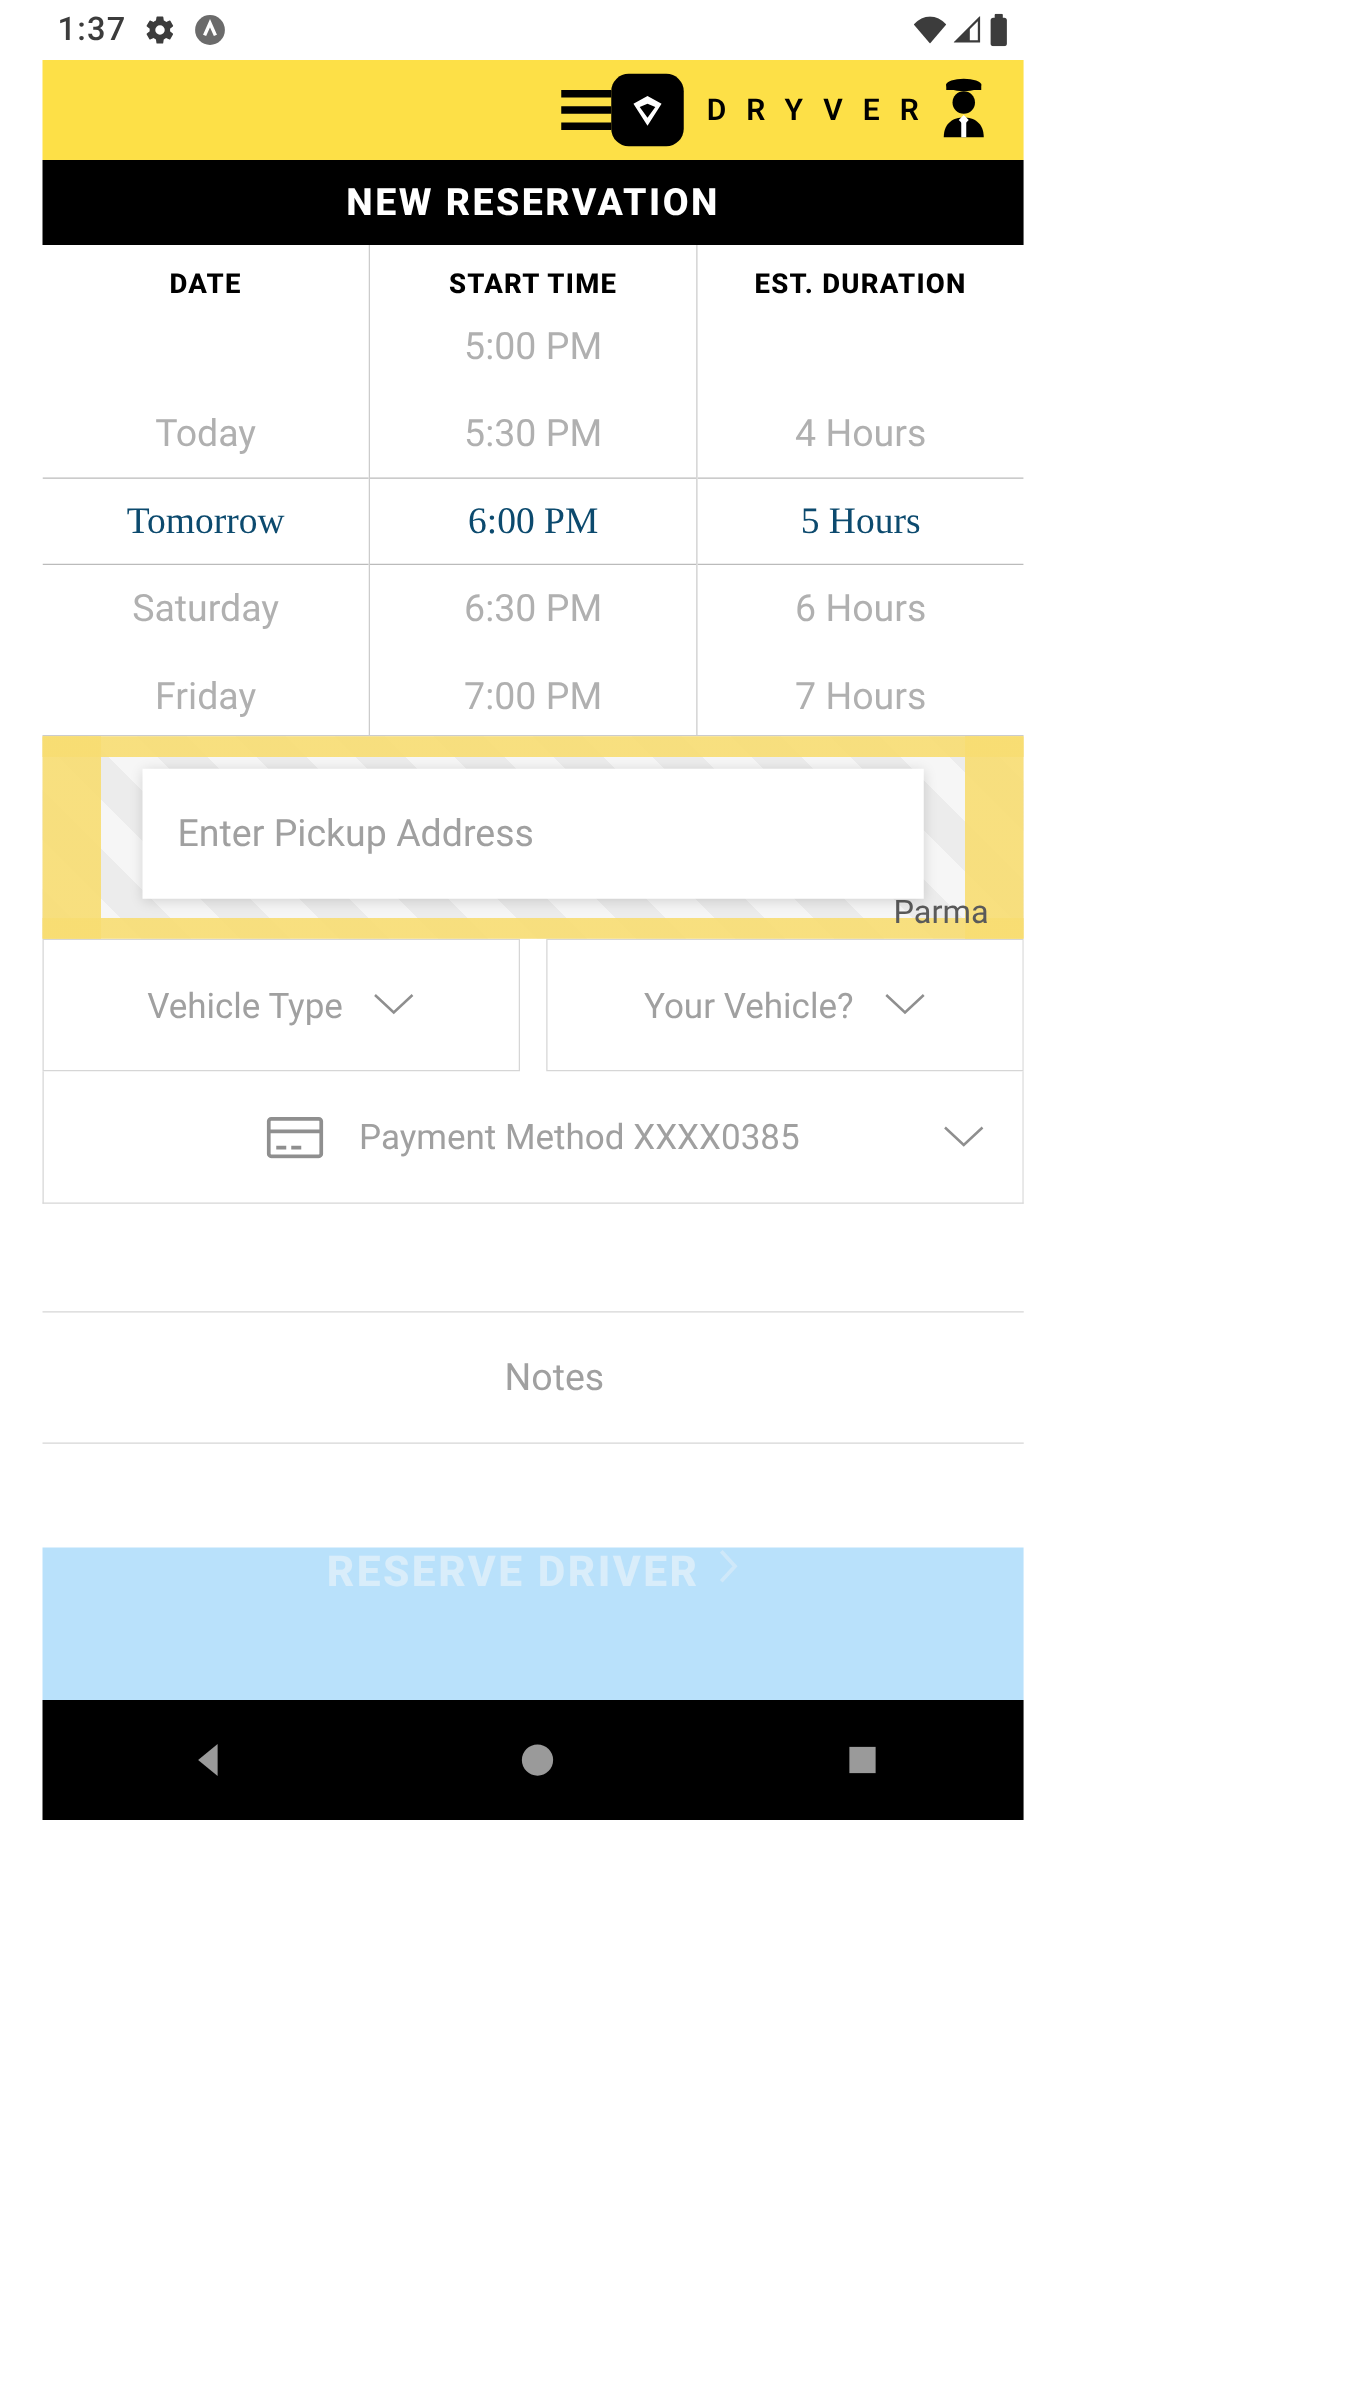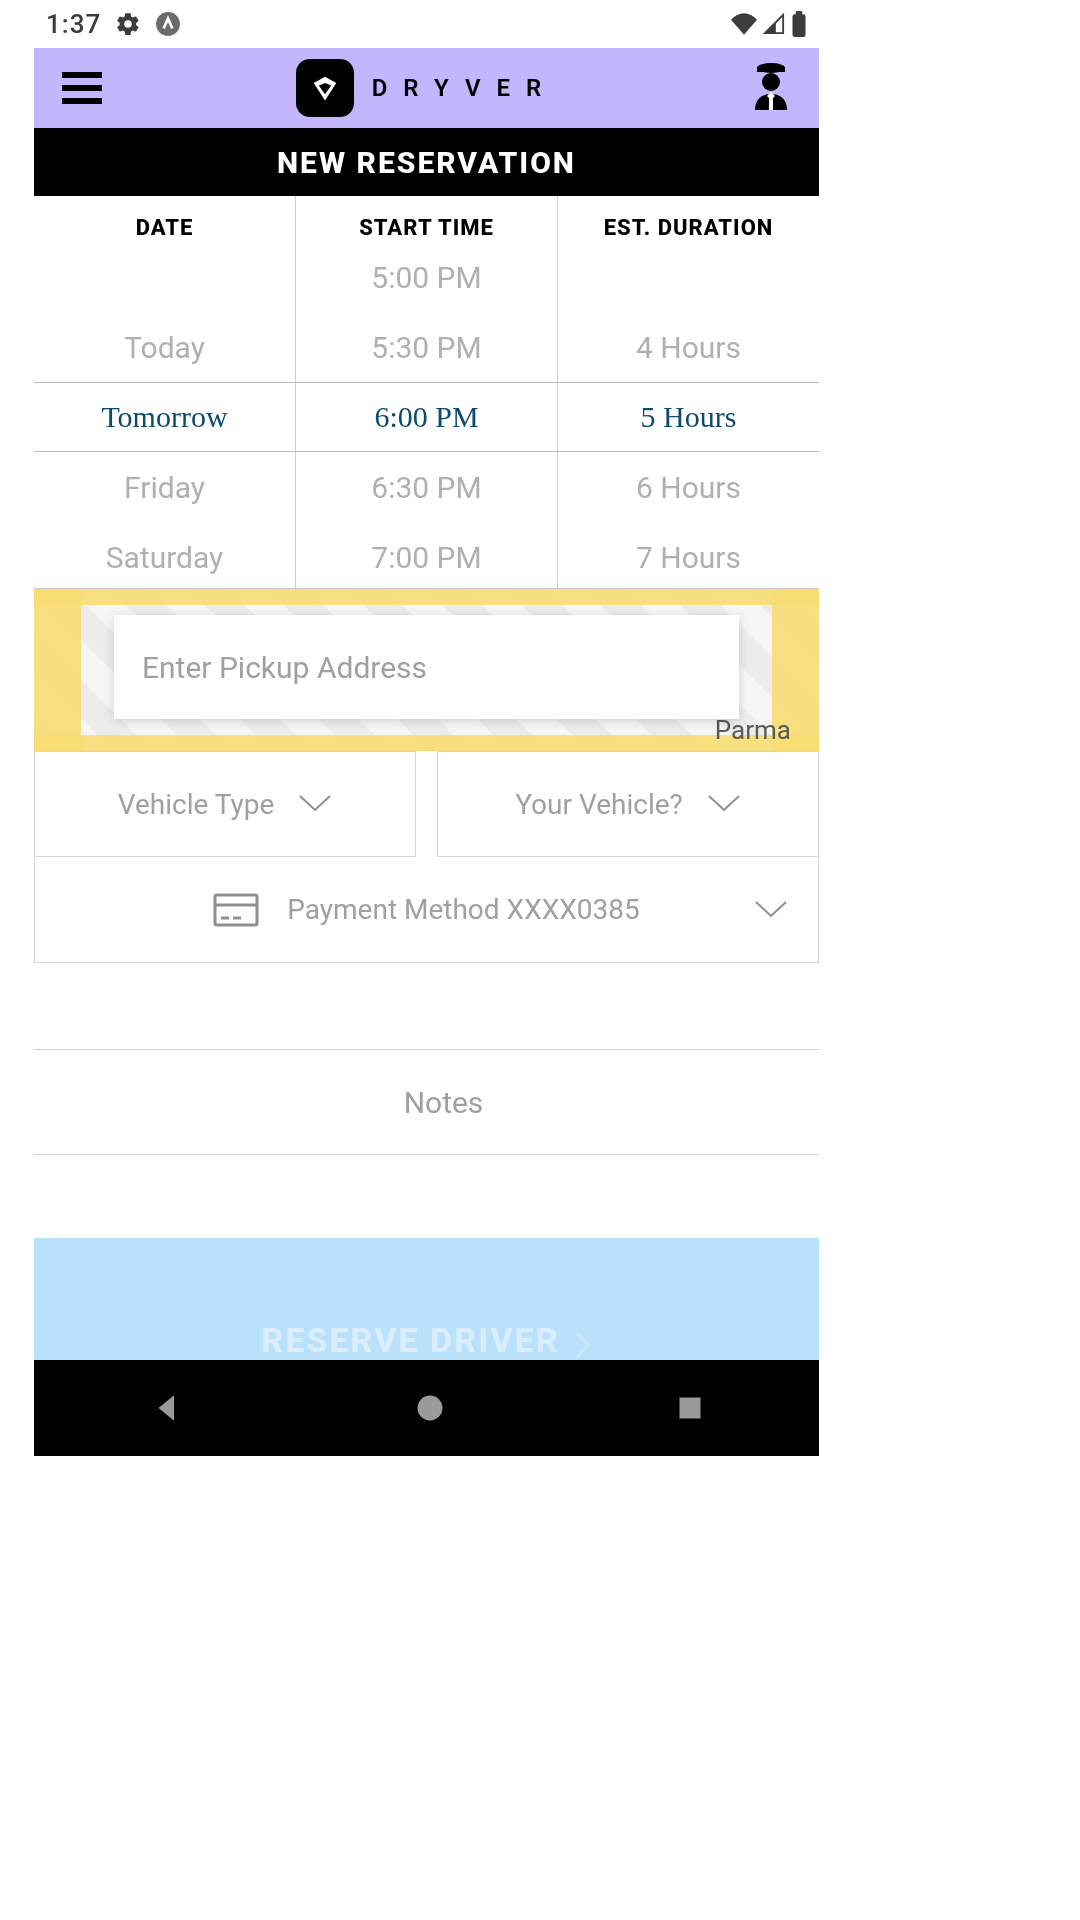--- a/index.html
+++ b/index.html
@@ -7,21 +7,21 @@
   .root { width:819px; height:1456px; display:flex; flex-direction:column; background:#fff;padding-left:34px; }
 
   
   .status { height:48px; background:#fff; display:flex; align-items:center; padding:0 12px; }
   .status-left { display:flex; align-items:center; gap:14px; }
   .status-time { font-size:26px; font-weight:500; color:#3c3c3c; letter-spacing:1px; }
   .status-right { margin-left:auto; display:flex; align-items:center; gap:6px; }
   .status-ico { color:#3c3c3c; }
 
   
-  .header { height:80px; background:#c4b5fd; display:flex; align-items:center; justify-content:space-between; padding:0 28px; }
+  .header { height:80px; background:#fde047; display:flex; align-items:center; justify-content:flex-end; padding:0 28px; }
   .hamburger { width:40px; display:flex; flex-direction:column; gap:7px; }
   .hamburger span { height:6px; background:#000; }
   .brand { display:flex; align-items:center; gap:18px; }
   .brand-logo { width:58px; height:58px; background:#000; border-radius:14px; display:flex; align-items:center; justify-content:center; }
   .brand-text { font-size:24px; font-weight:600; letter-spacing:16px; color:#000; }
   .driver-ico { width:40px; }
 
   
   .titlebar { height:68px; background:#000; color:#fff; display:flex; align-items:center; justify-content:center; font-size:30px; font-weight:800; letter-spacing:2px; }
 
@@ -56,21 +56,21 @@
   .chev { color:#8f8f8f; }
   .pay { display:flex; align-items:center; justify-content:center; gap:28px; width:100%; position:relative; }
   .pay .chev { position:absolute; right:30px; }
   .card-ico { }
 
   
   .notes { margin-top:86px; height:106px; border:1px solid #d6d6d6; border-left:none; border-right:none; display:flex; align-items:center; justify-content:center; font-size:30px; color:#a0a0a0; width:819px; }
 
   
   .spacer { flex:1; }
-  .reserve { height:122px; background:#b9e1fb; display:flex; align-items:flex-end; justify-content:center; gap:14px; font-size:34px; font-weight:800; letter-spacing:2px; color:#d9edfa; }
+  .reserve { height:122px; background:#b9e1fb; display:flex; align-items:flex-start; justify-content:center; gap:14px; font-size:34px; font-weight:800; letter-spacing:2px; color:#d9edfa; }
 
   
   .navbar { height:96px; background:#000; display:flex; align-items:center; justify-content:space-around; }
   .navbar .nbtn { color:#9a9a9a; }
 </style>
 </head>
 <body>
 
 <div class="root">
 
@@ -129,22 +129,22 @@
   <div class="titlebar">NEW RESERVATION</div>
 
   <div class="picker">
     <div class="pcol">
       <div class="phead">DATE</div>
       <div class="pbody">
         <div class="plist" style="top:-16px">
           <div class="pitem"></div>
           <div class="pitem">Today</div>
           <div class="pitem selected">Tomorrow</div>
+          <div class="pitem">Saturday</div>
           <div class="pitem">Friday</div>
-          <div class="pitem">Saturday</div>
         </div>
         <div class="pselect-row"></div>
       </div>
     </div>
     <div class="pcol">
       <div class="phead">START TIME</div>
       <div class="pbody">
         <div class="plist" style="top:-16px">
           <div class="pitem">5:00 PM</div>
           <div class="pitem">5:30 PM</div>

